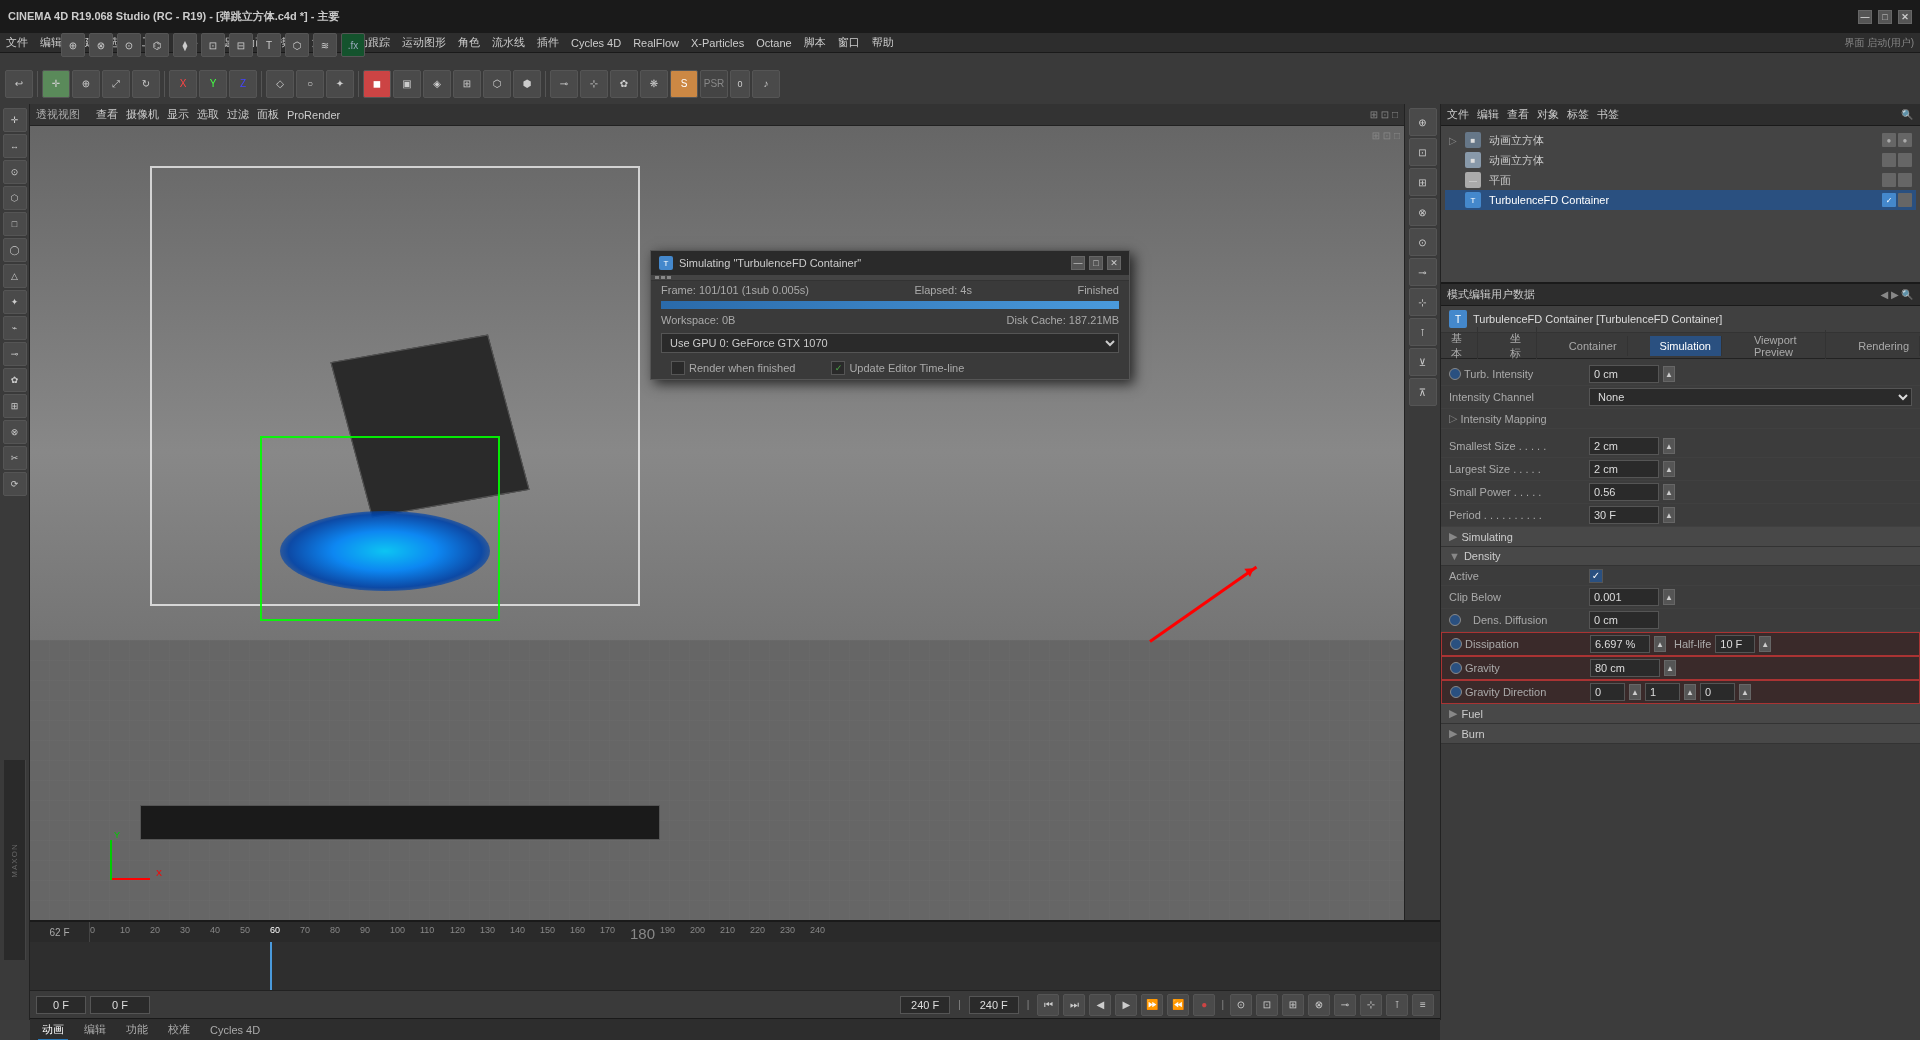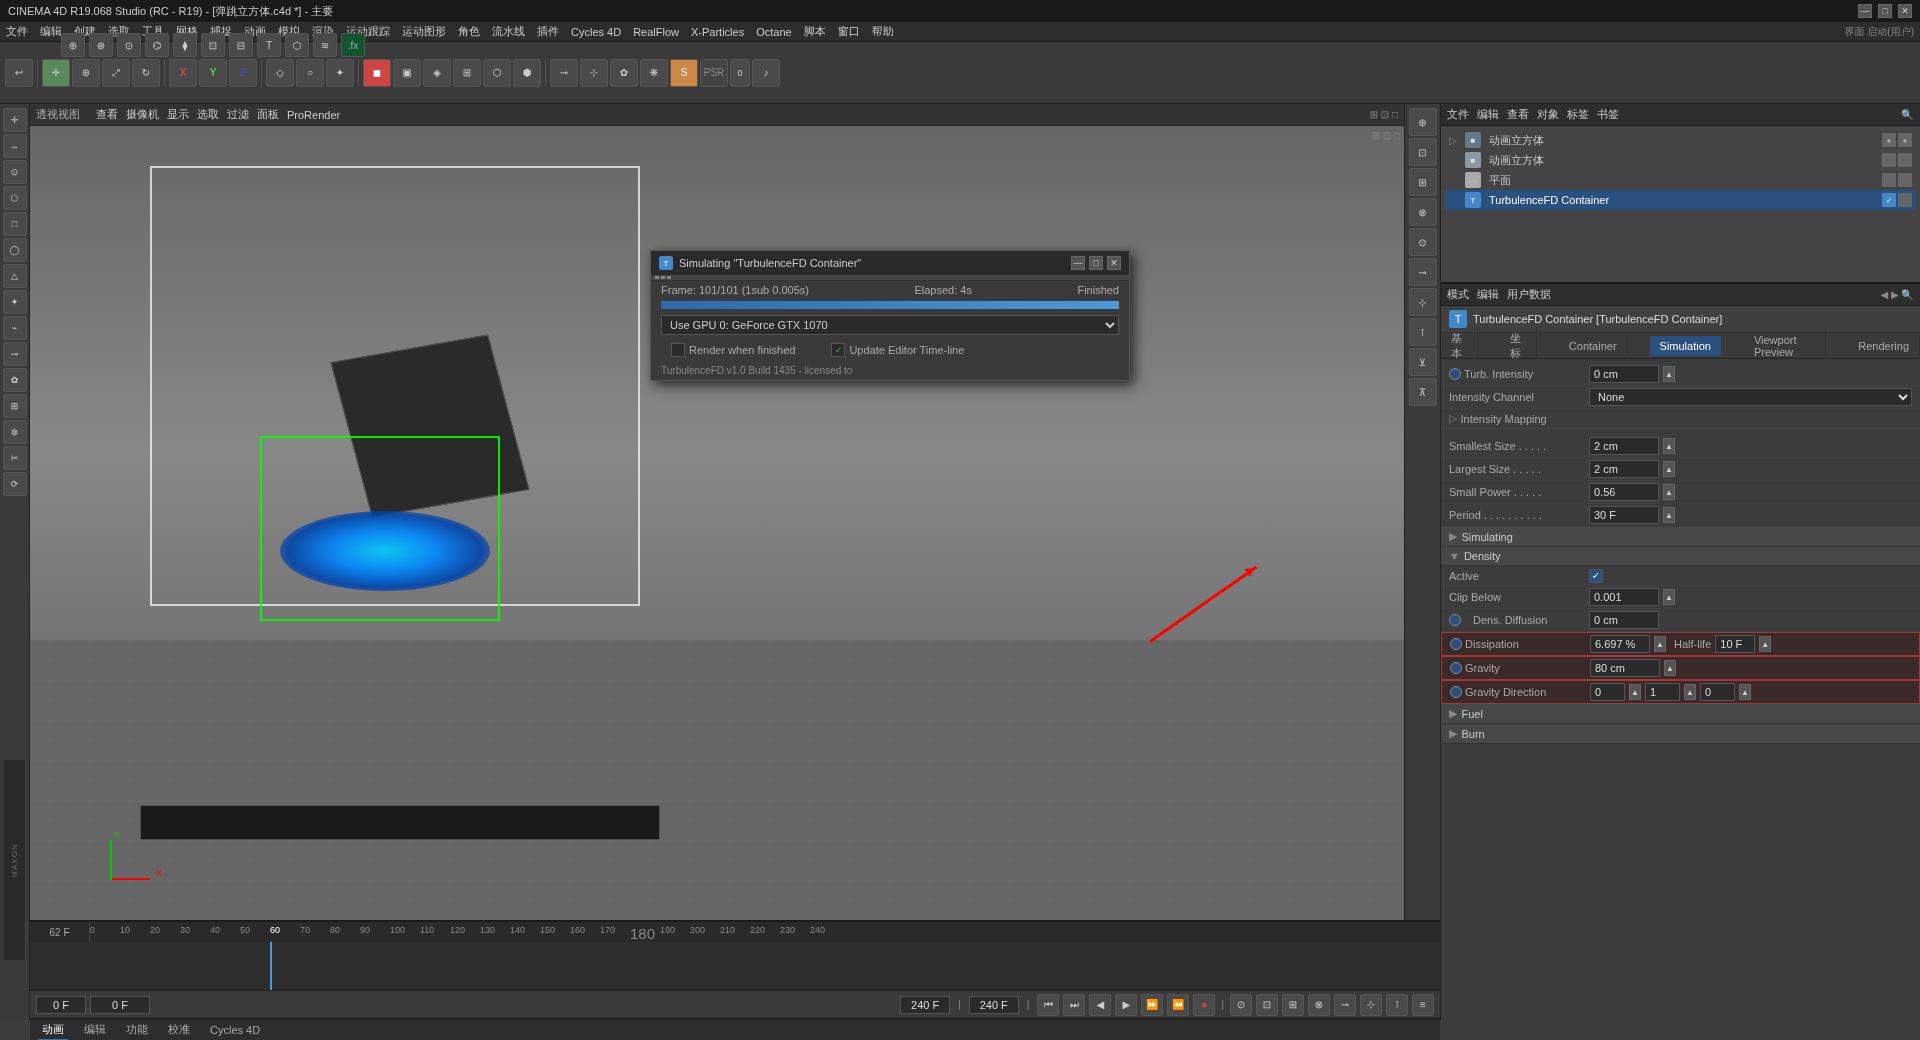--- a/index.html
+++ b/index.html
@@ -9,28 +9,29 @@
       background: #3c3c3c;
       font-family: 'Arial', sans-serif;
       font-size: 11px;
       color: #ccc;
       overflow: hidden;
       position: relative;
     }
 
     
     #title-bar {
-      height: 22px;
+      height: 33px;
       background: #1a1a1a;
       display: flex;
       align-items: center;
       justify-content: space-between;
       padding: 0 8px;
       color: #ccc;
       font-size: 11px;
+      font-weight: bold;
     }
     #title-bar .win-controls { display: flex; gap: 6px; }
     #title-bar .win-btn {
       width: 14px; height: 14px;
       background: #555;
       border: 1px solid #666;
       cursor: pointer;
       display: flex; align-items: center; justify-content: center;
       font-size: 9px; color: #ccc;
     }
@@ -204,21 +205,20 @@
       display: flex;
       flex-direction: column;
       overflow: hidden;
     }
     #props-toolbar {
       height: 22px;
       background: #2d2d2d;
       display: flex;
       align-items: center;
       padding: 0 6px;
-      gap: 8px;
       font-size: 11px;
       border-bottom: 1px solid #1a1a1a;
     }
     #props-object-title {
       padding: 4px 8px;
       font-size: 11px;
       background: #404040;
       border-bottom: 1px solid #333;
       color: #ddd;
     }
@@ -1020,40 +1020,41 @@
     </div>
   </div>
   <div class="sim-info-row">
     <span>Frame: 101/101 (1sub 0.005s)</span>
     <span>Elapsed: 4s</span>
     <span>Finished</span>
   </div>
   <div id="sim-progress-bar">
     <div id="sim-progress-fill"></div>
   </div>
+  <div class="sim-workspace-row">
+    <span>Workspace: 0B</span>
+    <span>Disk Cache: 187.21MB</span>
+  </div>
   <div class="sim-controls-row">
     <div style="display:flex; align-items:center; gap:4px; flex:1;">
       <select class="sim-dropdown">
         <option>Use GPU 0: GeForce GTX 1070</option>
       </select>
     </div>
   </div>
   <div style="display:flex; gap:16px; padding:2px 10px;">
     <div class="sim-checkbox-row">
       <div style="width:14px; height:14px; background:#2a2a2a; border:1px solid #555; display:flex; align-items:center; justify-content:center; font-size:9px; color:#888;"></div>
       <span>Render when finished</span>
     </div>
     <div class="sim-checkbox-row">
       <div style="width:14px; height:14px; background:#2a2a2a; border:1px solid #555; display:flex; align-items:center; justify-content:center; font-size:9px; color:#4aaa44;">✓</div>
       <span>Update Editor Time-line</span>
     </div>
   </div>
-  <div class="sim-license">
-    TurbulenceFD v1.0 Build 1435 - licensed to
-  </div>
 </div>
 
 <div style="position:absolute; top:640px; left:1150px; width:130px; height:3px; background:red; transform:rotate(-35deg); transform-origin:left center; z-index:50;">
   <div style="position:absolute; right:-2px; top:-4px; border: 5px solid transparent; border-left:8px solid red;"></div>
 </div>
 
 <div style="position:absolute; bottom:80px; left:4px; width:22px; height:200px; background:#2a2a2a; border-right:1px solid #444; display:flex; flex-direction:column; align-items:center; justify-content:center;">
   <span style="font-size:8px; color:#666; transform:rotate(-90deg); white-space:nowrap; letter-spacing:1px;">MAXON</span>
 </div>
 

